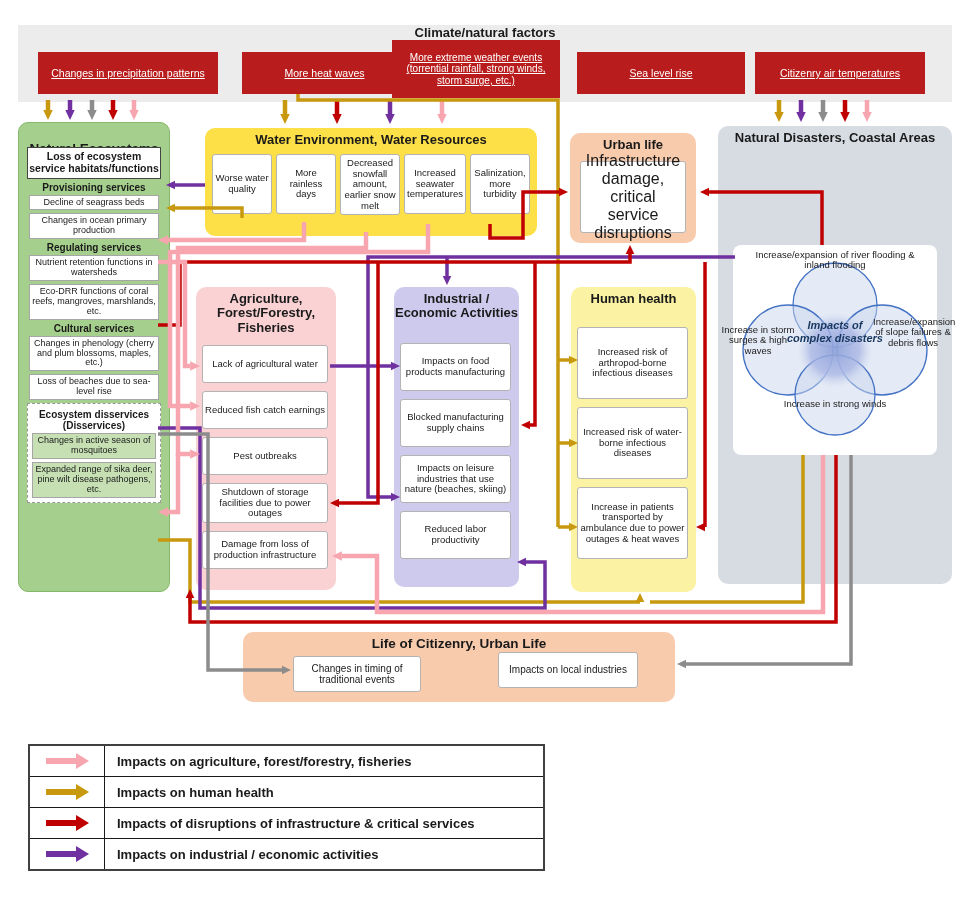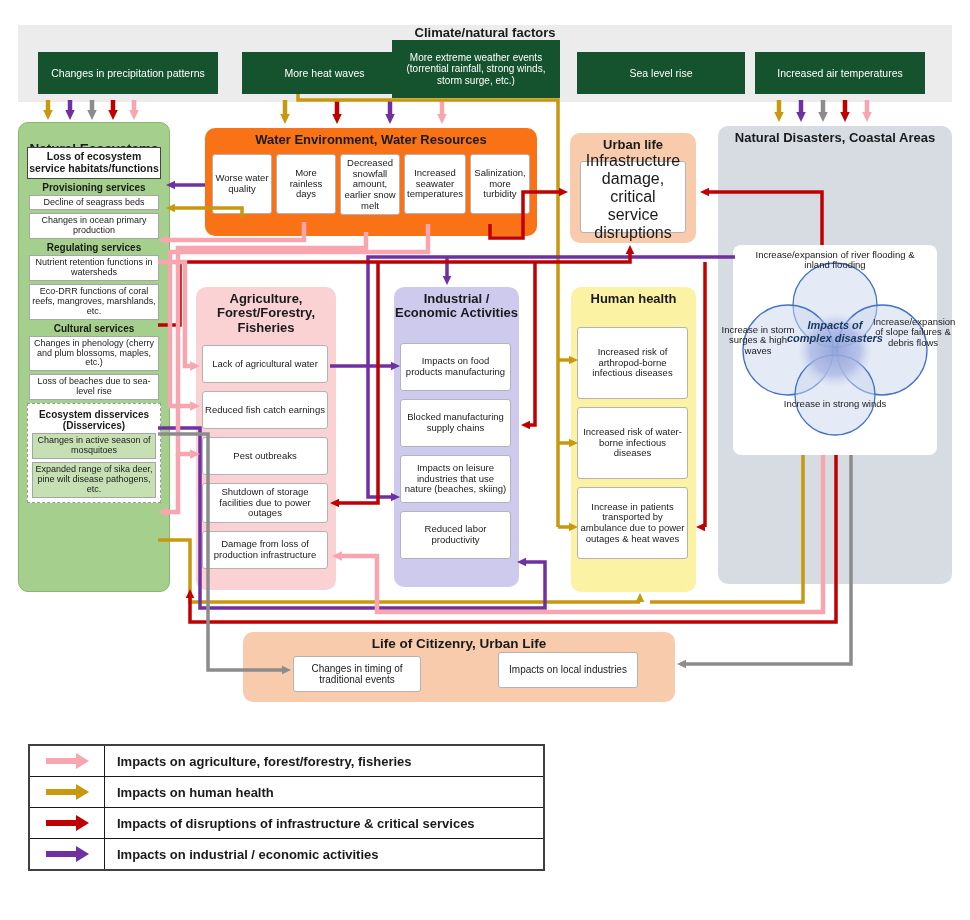--- a/index.html
+++ b/index.html
@@ -2,36 +2,36 @@
 <html><head>
 <meta charset="utf-8">
 <style>
   html,body{margin:0;padding:0;background:#fff;}
   #stage{position:relative;width:970px;height:920px;background:#fff;overflow:hidden;
          font-family:"Liberation Sans","DejaVu Sans",sans-serif;color:#1a1a1a;}
   .abs{position:absolute;box-sizing:border-box;}
   
   .banner{background:#ececec;}
   .banner-title{font-size:13px;font-weight:bold;text-align:center;}
-  .factor{background:#14532d;color:#fff;font-size:10.5px;line-height:1.15;display:flex;align-items:center;justify-content:center;text-align:center;padding:14px 4px;}
+  .factor{background:#b91c1c;color:#fff;font-size:10.5px;line-height:1.15;display:flex;align-items:center;justify-content:center;text-align:center;padding:14px 4px;text-decoration:underline;}
   
   .panel{border-radius:10px;}
   .panel-title{font-weight:bold;font-size:13px;text-align:center;line-height:1.1;padding-top:5px;}
   .witem{background:#fff;border:1px solid #b3b3b3;border-radius:3px;font-size:9.5px;line-height:1.12;text-align:center;display:flex;align-items:center;justify-content:center;padding:3px 2px;}
   
   .eco{background:#a5cf8c;border:1px solid #86b86b;border-radius:10px;}
   .eco-title{font-weight:bold;font-size:13.5px;text-align:center;padding-top:18px;}
   .eco-inner{position:absolute;left:8px;top:24px;right:8px;bottom:8px;overflow:hidden;}
   .eco-loss{background:#fff;border:1.5px solid #444;font-weight:bold;font-size:10.5px;line-height:1.12;text-align:center;padding:3px 1px;margin-bottom:3px;}
   .eco-sec-h{font-weight:bold;font-size:10px;text-align:center;line-height:1.1;margin:2px 0 2px;}
   .eco-item{background:#fff;border:1px solid #a6a6a6;font-size:9px;line-height:1.1;text-align:center;padding:2px 1px;margin:0 2px 3px;}
   .eco-diss{background:#fff;border:1.5px dashed #9a9a9a;padding:3px 2px 1px;margin:2px 0 0;}
   .eco-diss .eco-item{background:#c6e0b4;}
   
-  .water{background:#f97316;}
+  .water{background:#fde047;}
   .water-items{position:absolute;left:7px;right:7px;top:26px;display:flex;gap:4px;align-items:flex-start;}
   .water-items .witem{flex:1;min-height:52px;}
   
   .peach{background:#f8cbad;}
   
   .agri{background:#fad2d4;}
   .indus{background:#cdcaed;}
   .health{background:#fbf3a3;}
   .sector-items{position:absolute;left:6px;right:8px;display:flex;flex-direction:column;gap:8px;}
   
@@ -58,21 +58,21 @@
 
 <div id="stage">
 
   <div class="abs banner boxlayer" style="left:18px;top:25px;width:934px;height:77px;">
     <div class="banner-title">Climate/natural factors</div>
   </div>
   <div class="abs factor boxlayer" style="left:38px;top:52px;width:180px;height:42px;">Changes in precipitation patterns</div>
   <div class="abs factor boxlayer" style="left:242px;top:52px;width:165px;height:42px;">More heat waves</div>
   <div class="abs factor boxlayer" style="left:392px;top:40px;width:168px;height:58px;font-size:10px;">More extreme weather events (torrential rainfall, strong winds, storm surge, etc.)</div>
   <div class="abs factor boxlayer" style="left:577px;top:52px;width:168px;height:42px;">Sea level rise</div>
-  <div class="abs factor boxlayer" style="left:755px;top:52px;width:170px;height:42px;">Increased air temperatures</div>
+  <div class="abs factor boxlayer" style="left:755px;top:52px;width:170px;height:42px;">Citizenry air temperatures</div>
 
   <div class="abs eco boxlayer" style="left:18px;top:122px;width:152px;height:470px;">
     <div class="eco-title">Natural Ecosystems</div>
     <div class="eco-inner">
       <div class="eco-loss">Loss of ecosystem service habitats/functions</div>
       <div>
         <div class="eco-sec-h">Provisioning services</div>
         <div>
             <div class="eco-item">Decline of seagrass beds</div>
             <div class="eco-item">Changes in ocean primary production</div>

